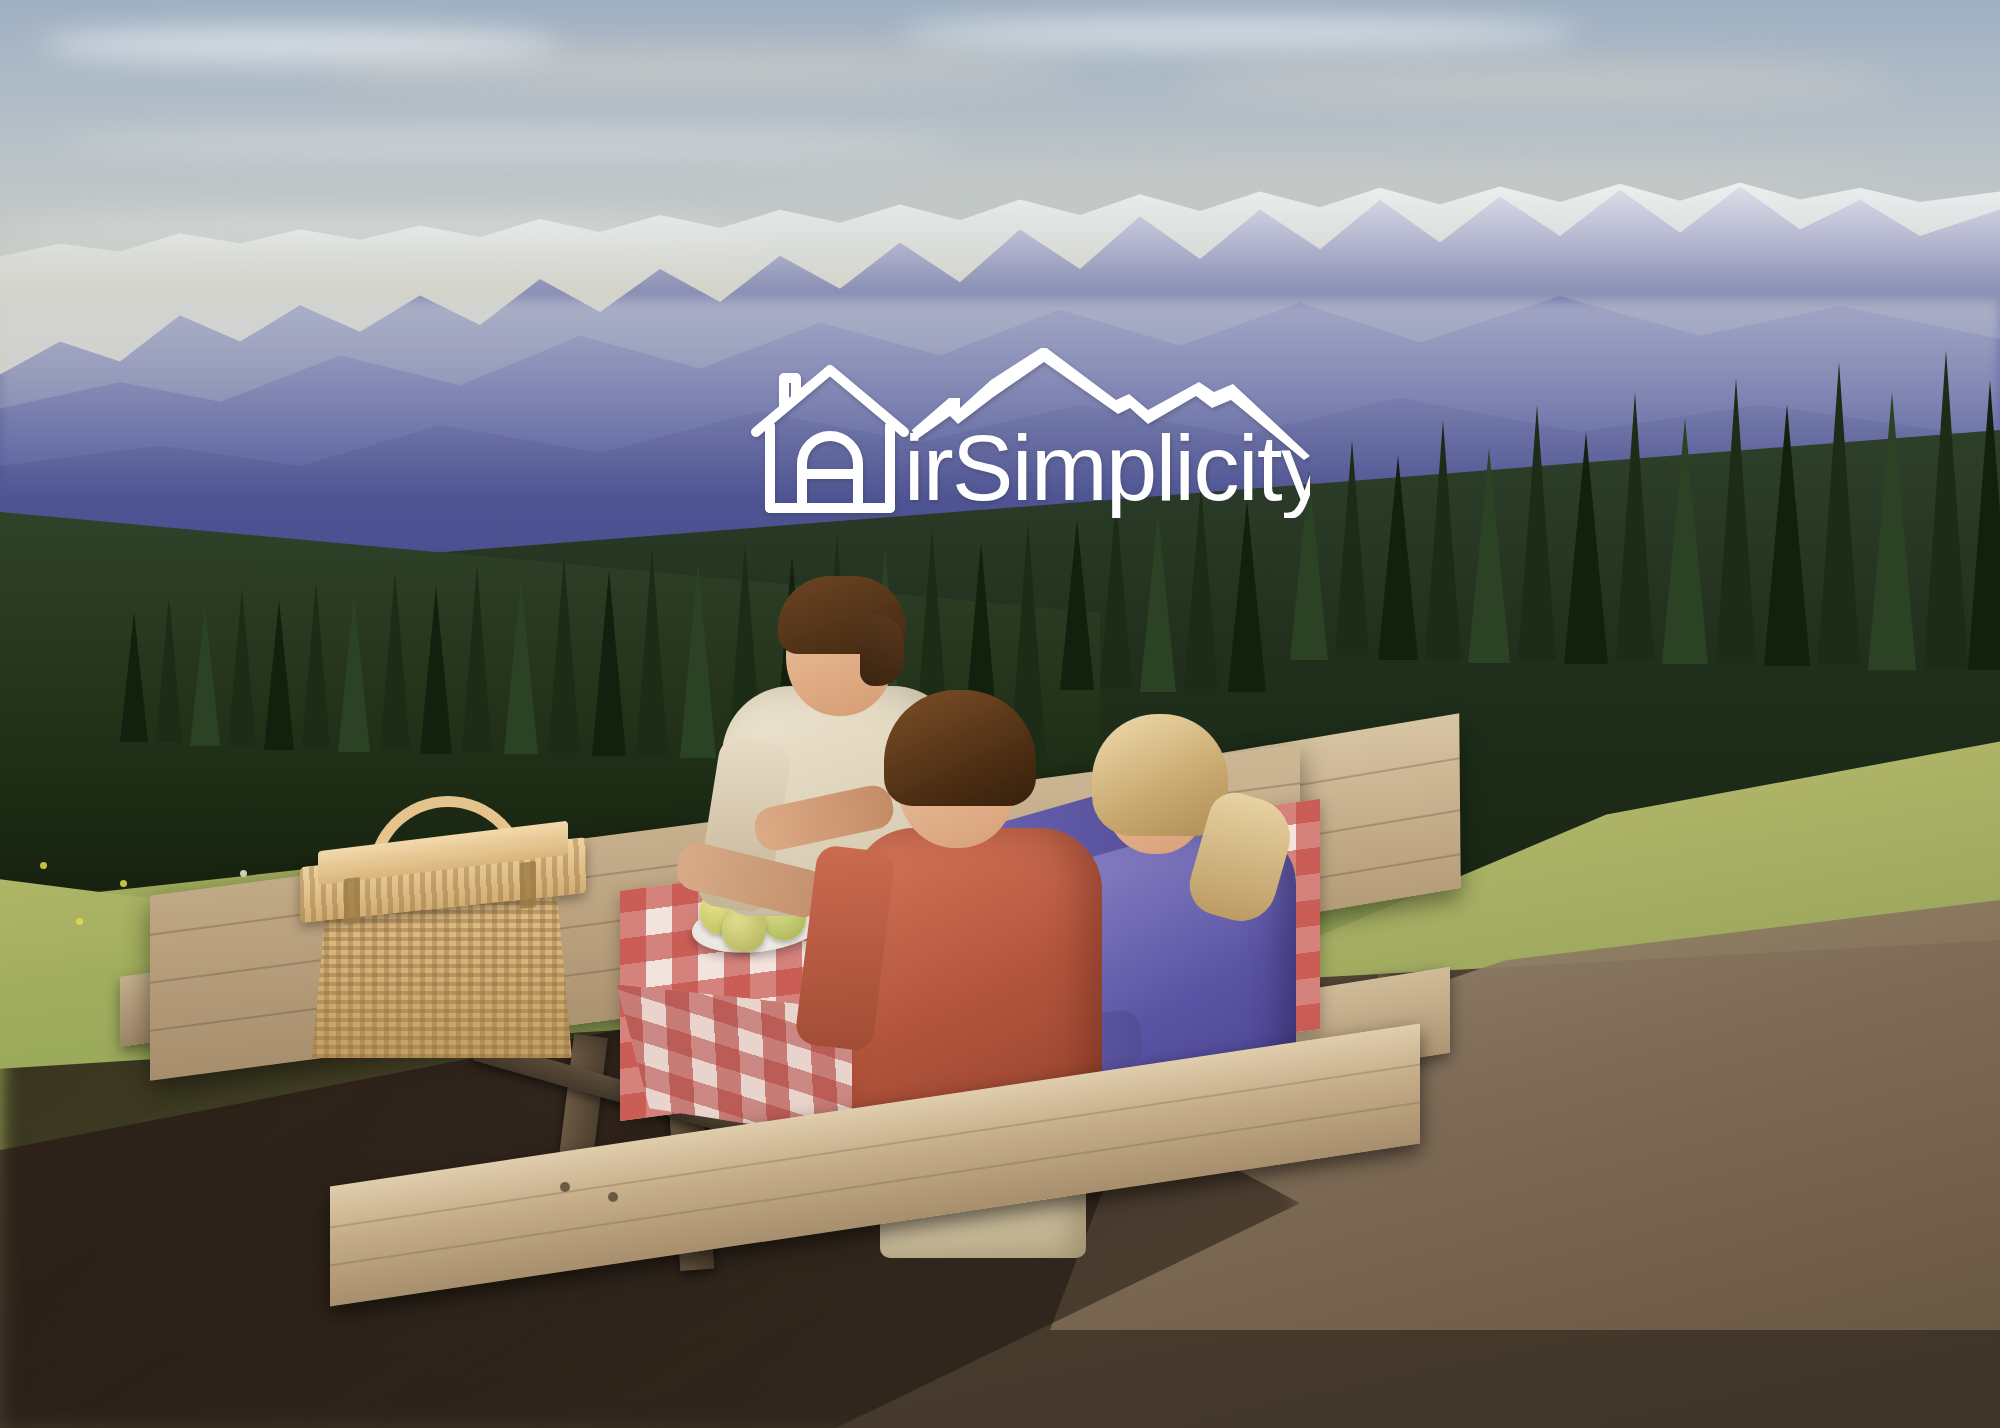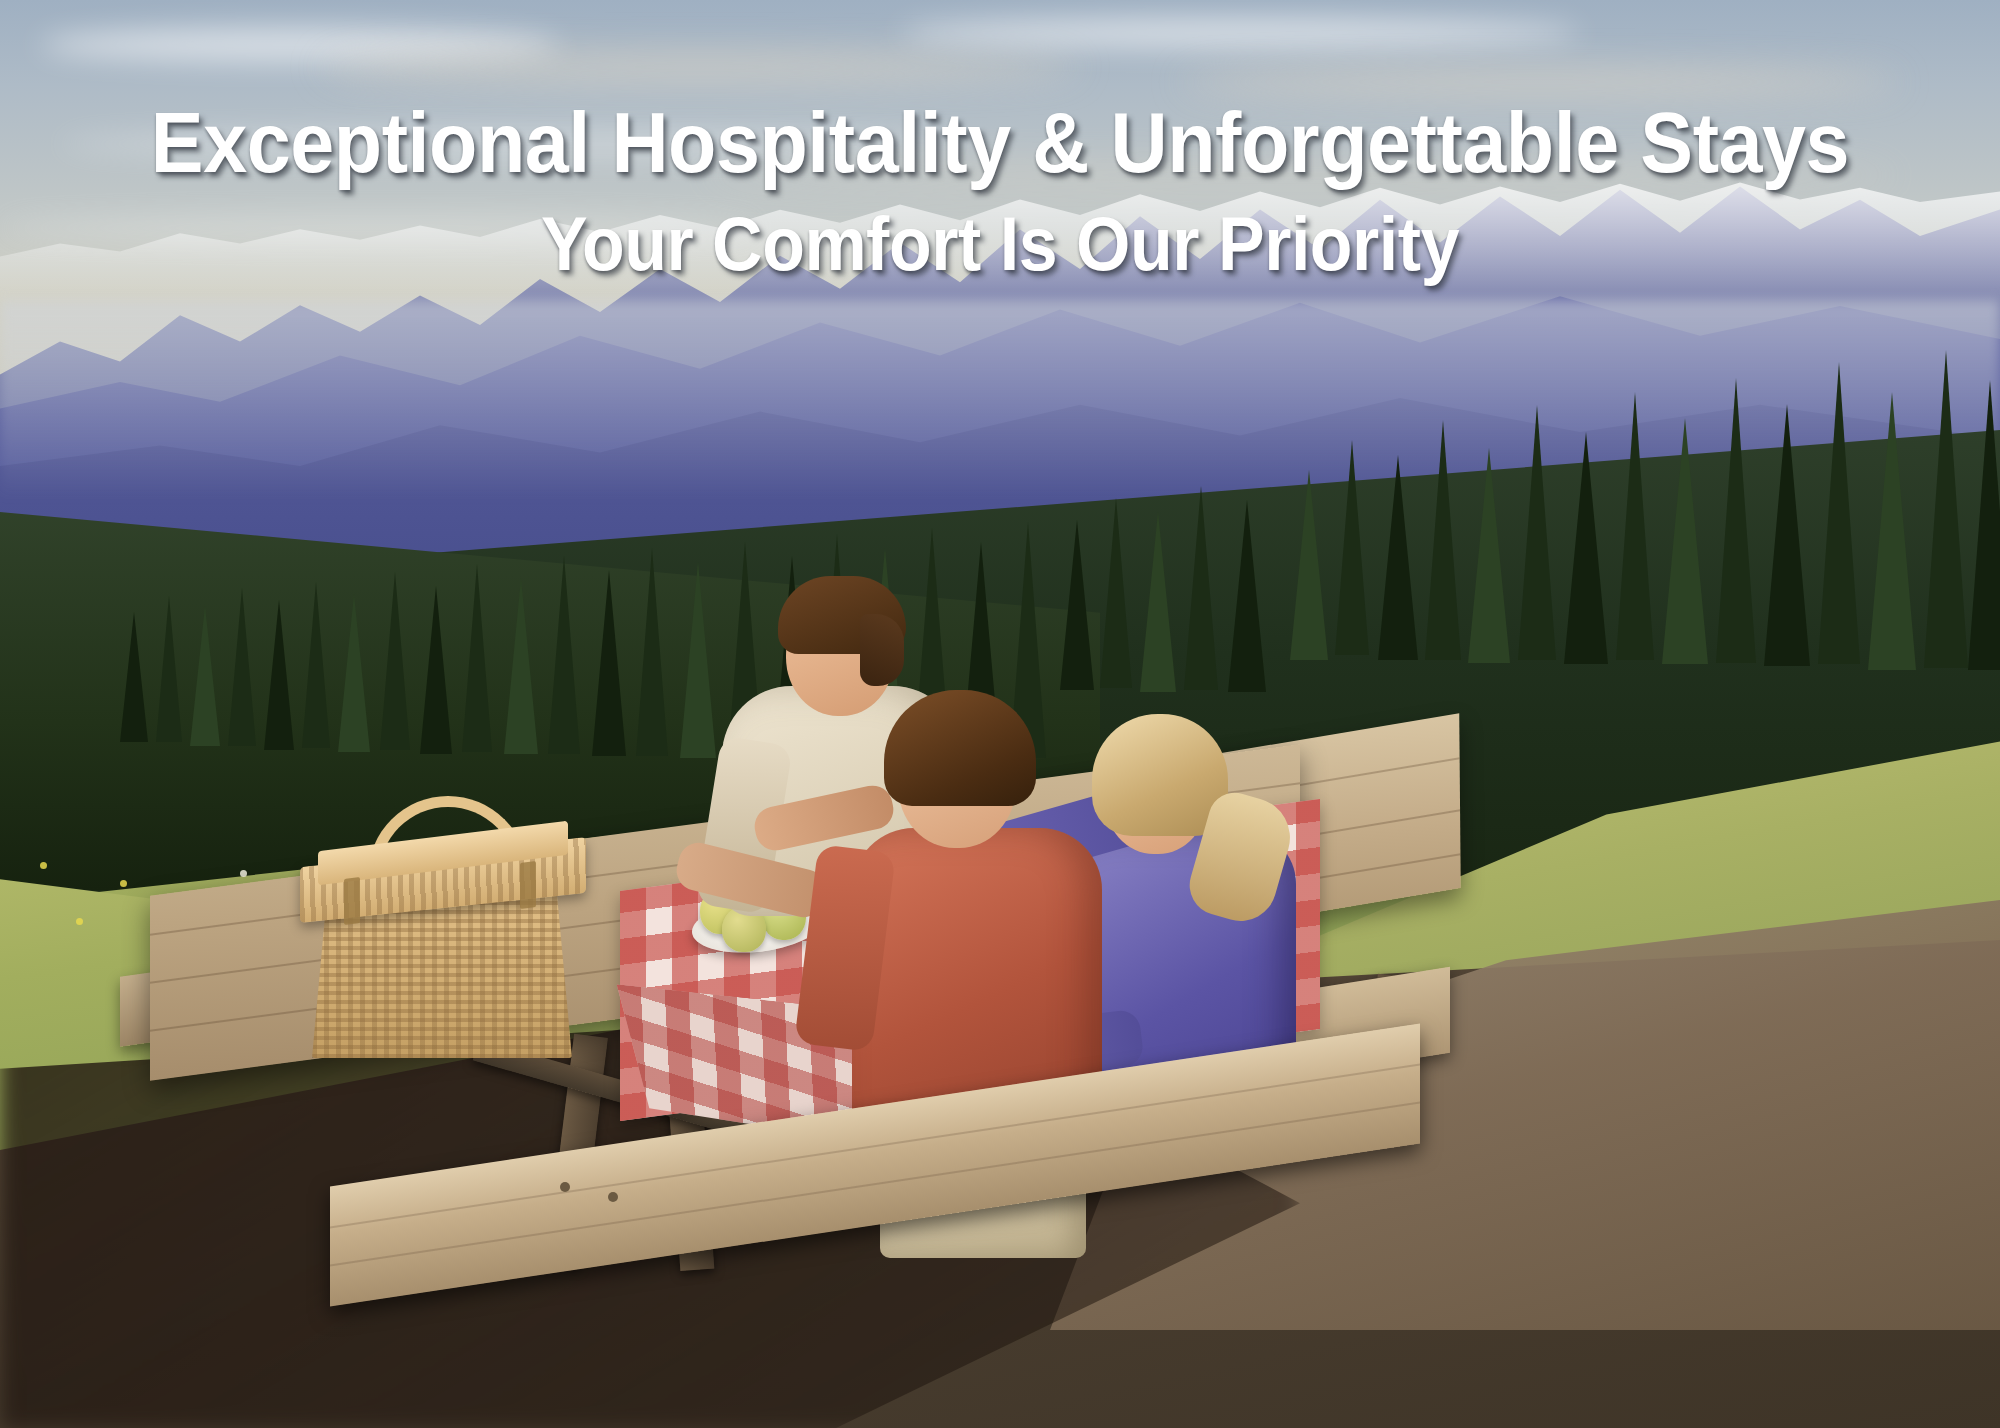--- a/index.html
+++ b/index.html
@@ -460,19 +460,44 @@
   <div style="position:absolute;left:560px;top:1182px;width:10px;height:10px;border-radius:50%;background:#6b5a42;"></div>
   <div style="position:absolute;left:608px;top:1192px;width:10px;height:10px;border-radius:50%;background:#6b5a42;"></div>
 
   <div class="basket-handle"></div>
   <div class="basket-body"></div>
   <div class="basket-lid"></div>
   <div class="basket-lid2"></div>
   <div class="basket-strap" style="left:344px;top:878px;width:16px;height:46px;transform:skewY(-6deg);"></div>
   <div class="basket-strap" style="left:520px;top:862px;width:16px;height:46px;transform:skewY(-6deg);"></div>
 
-  <div class="headline-wrap">
-    <h1 class="headline">Exceptional Hospitality &amp; Unforgettable Stays</h1>
-    <h2 class="subheadline">Your Comfort Is Our Priority</h2>
-  </div>
-
+
+  <div class="logo">
+    <svg viewBox="0 0 566 170" xmlns="http://www.w3.org/2000/svg" aria-hidden="true">
+
+      <g fill="#ffffff">
+        <path d="M168 82 L205 50 L216 50 L216 60 L247 32 L300 -2 L372 52 L385 46 L404 62 L455 34
+                 L470 44 L489 36 L566 108 L560 112 L487 52 L468 60 L452 48 L404 76 L386 60 L374 66
+                 L300 14 L248 50 L214 76 L206 68 L172 92 Z"></path>
+        <path d="M252 58 L300 22 L356 62 L330 58 L312 46 L288 56 L268 70 Z" opacity="0.0"></path>
+      </g>
+
+      <g fill="none" stroke="#ffffff" stroke-width="10" stroke-linecap="round" stroke-linejoin="round">
+
+        <path d="M12 84 L86 22 L160 84"></path>
+
+        <path d="M40 60 L40 30 L52 30 L52 50"></path>
+
+        <path d="M26 78 L26 160"></path>
+
+        <path d="M146 78 L146 160"></path>
+
+        <path d="M26 160 L146 160"></path>
+
+        <path d="M58 160 L58 116 A28 28 0 0 1 114 116 L114 160"></path>
+        <path d="M58 126 L114 126"></path>
+      </g>
+
+      <text x="160" y="152" font-family="Liberation Sans, sans-serif" font-size="92" font-weight="300" fill="#ffffff" letter-spacing="-1.5">irSimplicity</text>
+    </svg>
+  </div>
 
 </div>
 
 </body></html>

